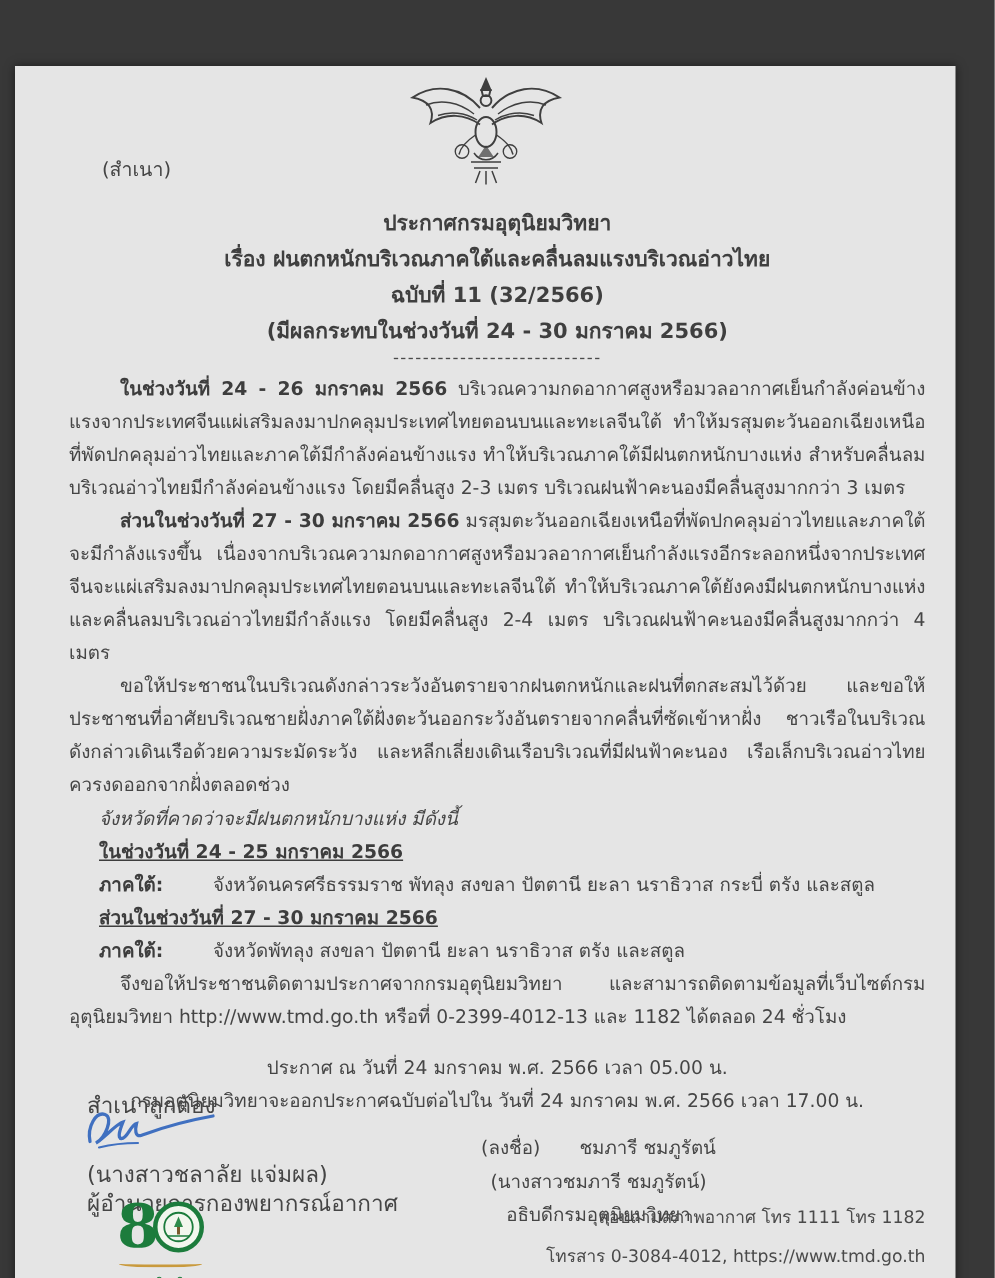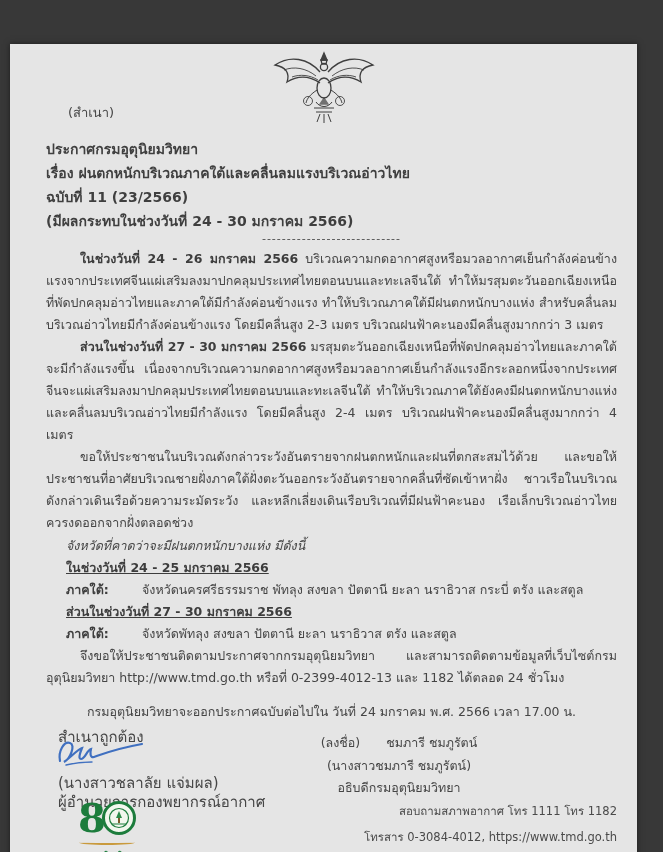--- a/index.html
+++ b/index.html
@@ -29,21 +29,21 @@
     margin-left: 22px;
     font-size: 13px;
   }
   .garuda {
     position: absolute;
     top: 6px; left: 50%;
     transform: translateX(-50%);
   }
   .title-block {
     margin-top: 14px;
-    text-align: left;
+    text-align: center;
     font-weight: bold;
     font-size: 14px;
     line-height: 24px;
     color: #3f3f3f;
   }
   .divider {
     text-align: center;
     font-size: 11px;
     letter-spacing: 1px;
     color: #4a4a4a;
@@ -144,21 +144,21 @@
         <path d="M56 64 l-3 8 M60 64 v9 M64 64 l3 8" stroke-width="1"></path>
         <path d="M60 48 l-4 6 h8 z" fill="#3f3f3f" opacity=".7"></path>
       </svg>
     </div>
 
     <div class="copy-label">(สำเนา)</div>
 
     <div class="title-block">
       <div>ประกาศกรมอุตุนิยมวิทยา</div>
       <div>เรื่อง ฝนตกหนักบริเวณภาคใต้และคลื่นลมแรงบริเวณอ่าวไทย</div>
-      <div>ฉบับที่ 11 (23/2566)</div>
+      <div>ฉบับที่ 11 (32/2566)</div>
       <div>(มีผลกระทบในช่วงวันที่ 24 - 30 มกราคม 2566)</div>
     </div>
     <div class="divider">----------------------------</div>
 
     <div class="body-text" style="margin-top:4px;">
       <p class="para"><b>ในช่วงวันที่ 24 - 26 มกราคม 2566</b><span> บริเวณความกดอากาศสูงหรือมวลอากาศเย็นกำลังค่อนข้างแรงจากประเทศจีนแผ่เสริมลงมาปกคลุมประเทศไทยตอนบนและทะเลจีนใต้  ทำให้มรสุมตะวันออกเฉียงเหนือที่พัดปกคลุมอ่าวไทยและภาคใต้มีกำลังค่อนข้างแรง ทำให้บริเวณภาคใต้มีฝนตกหนักบางแห่ง สำหรับคลื่นลมบริเวณอ่าวไทยมีกำลังค่อนข้างแรง โดยมีคลื่นสูง 2-3 เมตร บริเวณฝนฟ้าคะนองมีคลื่นสูงมากกว่า 3 เมตร</span></p>
       <p class="para"><b>ส่วนในช่วงวันที่ 27 - 30 มกราคม 2566</b><span> มรสุมตะวันออกเฉียงเหนือที่พัดปกคลุมอ่าวไทยและภาคใต้จะมีกำลังแรงขึ้น เนื่องจากบริเวณความกดอากาศสูงหรือมวลอากาศเย็นกำลังแรงอีกระลอกหนึ่งจากประเทศจีนจะแผ่เสริมลงมาปกคลุมประเทศไทยตอนบนและทะเลจีนใต้ ทำให้บริเวณภาคใต้ยังคงมีฝนตกหนักบางแห่ง และคลื่นลมบริเวณอ่าวไทยมีกำลังแรง โดยมีคลื่นสูง 2-4 เมตร บริเวณฝนฟ้าคะนองมีคลื่นสูงมากกว่า 4 เมตร</span></p>
       <p class="para">ขอให้ประชาชนในบริเวณดังกล่าวระวังอันตรายจากฝนตกหนักและฝนที่ตกสะสมไว้ด้วย และขอให้ประชาชนที่อาศัยบริเวณชายฝั่งภาคใต้ฝั่งตะวันออกระวังอันตรายจากคลื่นที่ซัดเข้าหาฝั่ง ชาวเรือในบริเวณดังกล่าวเดินเรือด้วยความระมัดระวัง และหลีกเลี่ยงเดินเรือบริเวณที่มีฝนฟ้าคะนอง เรือเล็กบริเวณอ่าวไทยควรงดออกจากฝั่งตลอดช่วง</p>
       <div class="intro-line">จังหวัดที่คาดว่าจะมีฝนตกหนักบางแห่ง มีดังนี้</div>
       <div class="period-heading">ในช่วงวันที่ 24 - 25 มกราคม 2566</div>
@@ -166,20 +166,21 @@
         <span class="region-label">ภาคใต้:</span>
         <span>จังหวัดนครศรีธรรมราช พัทลุง สงขลา ปัตตานี ยะลา นราธิวาส กระบี่ ตรัง และสตูล</span>
       </div>
       <div class="period-heading">ส่วนในช่วงวันที่ 27 - 30 มกราคม 2566</div>
       <div class="region-row">
         <span class="region-label">ภาคใต้:</span>
         <span>จังหวัดพัทลุง สงขลา ปัตตานี ยะลา นราธิวาส ตรัง และสตูล</span>
       </div>
       <p class="para">จึงขอให้ประชาชนติดตามประกาศจากกรมอุตุนิยมวิทยา และสามารถติดตามข้อมูลที่เว็บไซต์กรมอุตุนิยมวิทยา http://www.tmd.go.th หรือที่ 0-2399-4012-13 และ 1182 ได้ตลอด 24 ชั่วโมง</p>
       <div class="announce-block">
+        <div class="center-line">ประกาศ ณ วันที่ 24 มกราคม พ.ศ. 2566 เวลา 05.00 น.</div>
         <div class="center-line">กรมอุตุนิยมวิทยาจะออกประกาศฉบับต่อไปใน วันที่ 24 มกราคม พ.ศ. 2566 เวลา 17.00 น.</div>
       </div>
     </div>
 
     <div class="sign-block">
       <div class="sign-line"><span>(ลงชื่อ)</span><span class="gap"></span><span>ชมภารี ชมภูรัตน์</span></div>
       <div>(นางสาวชมภารี ชมภูรัตน์)</div>
       <div>อธิบดีกรมอุตุนิยมวิทยา</div>
     </div>
 

